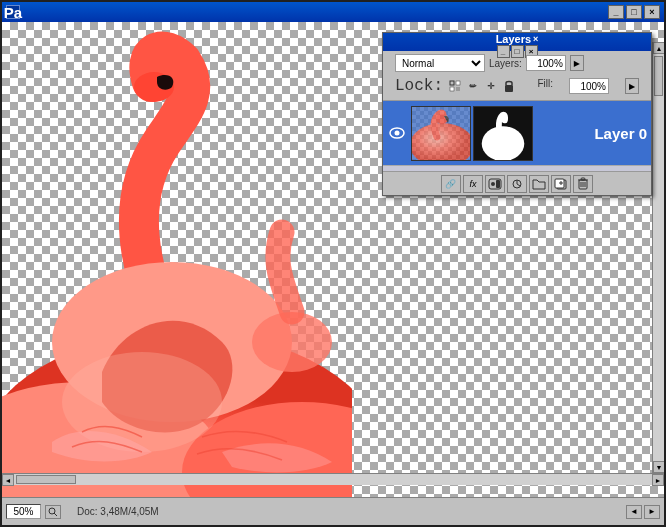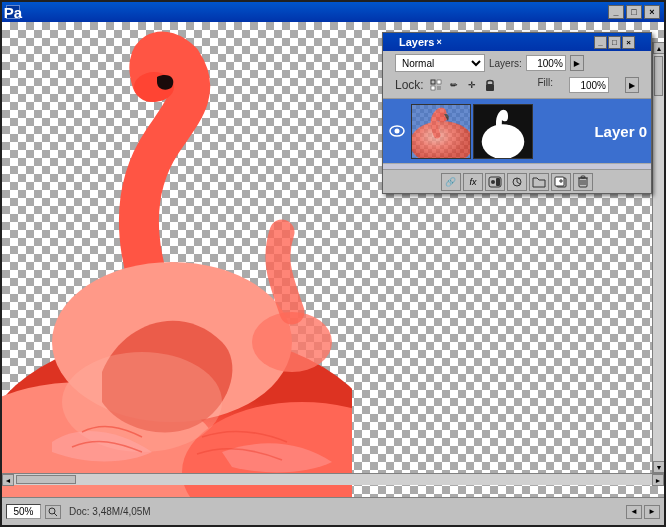--- a/index.html
+++ b/index.html
@@ -114,21 +114,21 @@
       display: flex;
       align-items: center;
       justify-content: center;
       font-size: 8px;
       cursor: pointer;
     }
 
     .status-doc {
       font-size: 10px;
       color: #333;
-      margin-left: 4px;
+      margin-left: 12px;
     }
 
     .nav-arrows {
       display: flex;
       gap: 2px;
       margin-left: auto;
     }
 
     
     .layers-panel {
@@ -144,20 +144,21 @@
     .layers-panel-title {
       height: 18px;
       background: linear-gradient(to bottom, #0044bb, #0033aa);
       display: flex;
       align-items: center;
       justify-content: space-between;
       padding: 0 16px;
       color: white;
       font-size: 11px;
       font-weight: bold;
+      flex-direction: column;
     }
 
     .panel-close {
       font-size: 9px;
       cursor: pointer;
       color: white;
     }
 
     .panel-tab {
       display: flex;
@@ -213,22 +214,23 @@
       cursor: pointer;
     }
 
     .lock-row {
       display: flex;
       align-items: center;
       gap: 4px;
     }
 
     .lock-label {
-      font-size: 12px;
+      font-size: 16px;
       color: #333;
+      font-family: Liberation Mono, monospace;
     }
 
     .lock-icons {
       display: flex;
       gap: 2px;
     }
 
     .lock-icon-btn {
       width: 16px;
       height: 16px;

